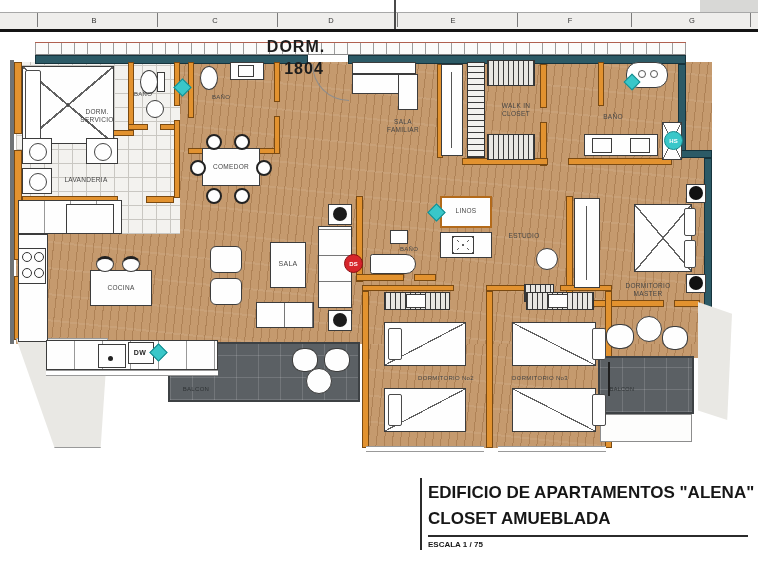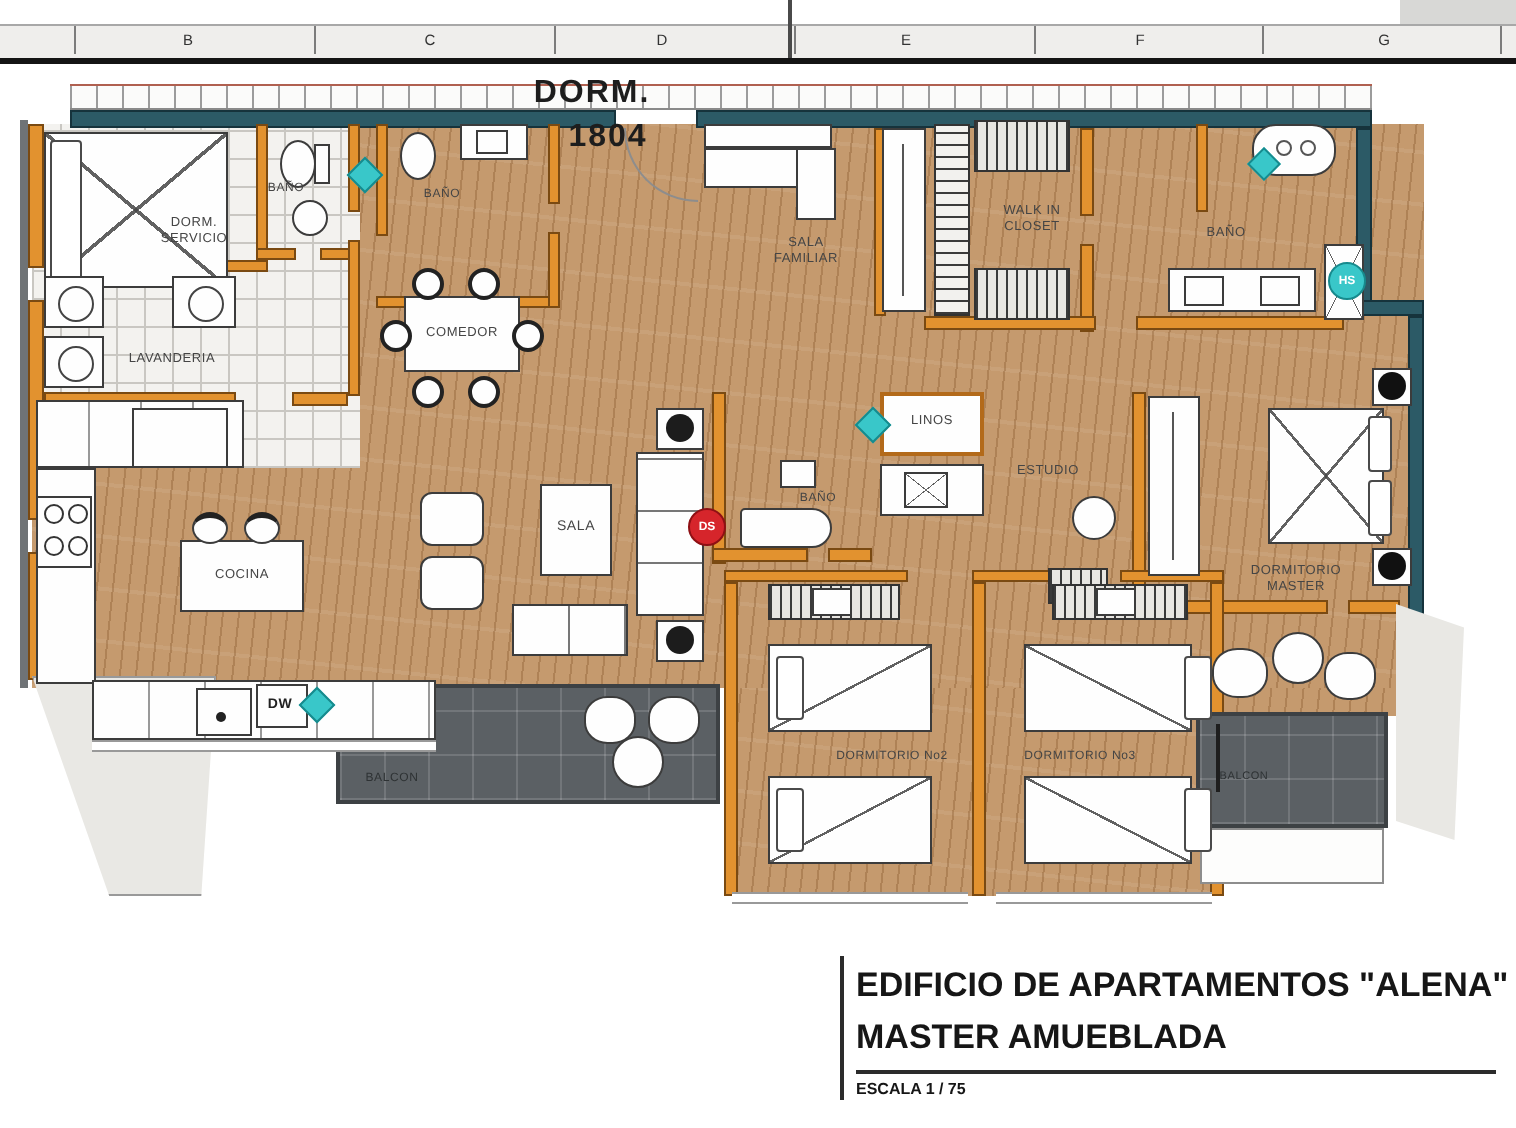--- a/index.html
+++ b/index.html
@@ -273,17 +273,17 @@
   <div class="lbl" style="left:140px;top:353px;font-size:7px;font-weight:bold;color:#222;">DW</div>
   <div class="lbl" style="left:648px;top:290px;">DORMITORIO
 MASTER</div>
   <div class="lbl" style="left:446px;top:379px;font-size:6px;">DORMITORIO No2</div>
   <div class="lbl" style="left:540px;top:379px;font-size:6px;">DORMITORIO No3</div>
   <div class="lbl" style="left:196px;top:390px;font-size:6px;color:#2e3234;">BALCON</div>
   <div class="lbl" style="left:622px;top:389px;font-size:5.5px;color:#2e3234;">BALCON</div>
 
   <div class="abs" style="left:420px;top:478px;width:2px;height:72px;background:#2b2b2b;"></div>
   <div class="tb-line1" style="top:483px;">EDIFICIO  DE APARTAMENTOS "ALENA"</div>
-  <div class="tb-line2" style="top:509px;">MASTER AMUEBLADA</div>
+  <div class="tb-line2" style="top:509px;">CLOSET AMUEBLADA</div>
   <div class="abs" style="left:428px;top:535px;width:320px;height:2px;background:#2b2b2b;"></div>
   <div class="tb-scale" style="top:540px;">ESCALA 1 / 75</div>
 
 </div>
 
 </body></html>

